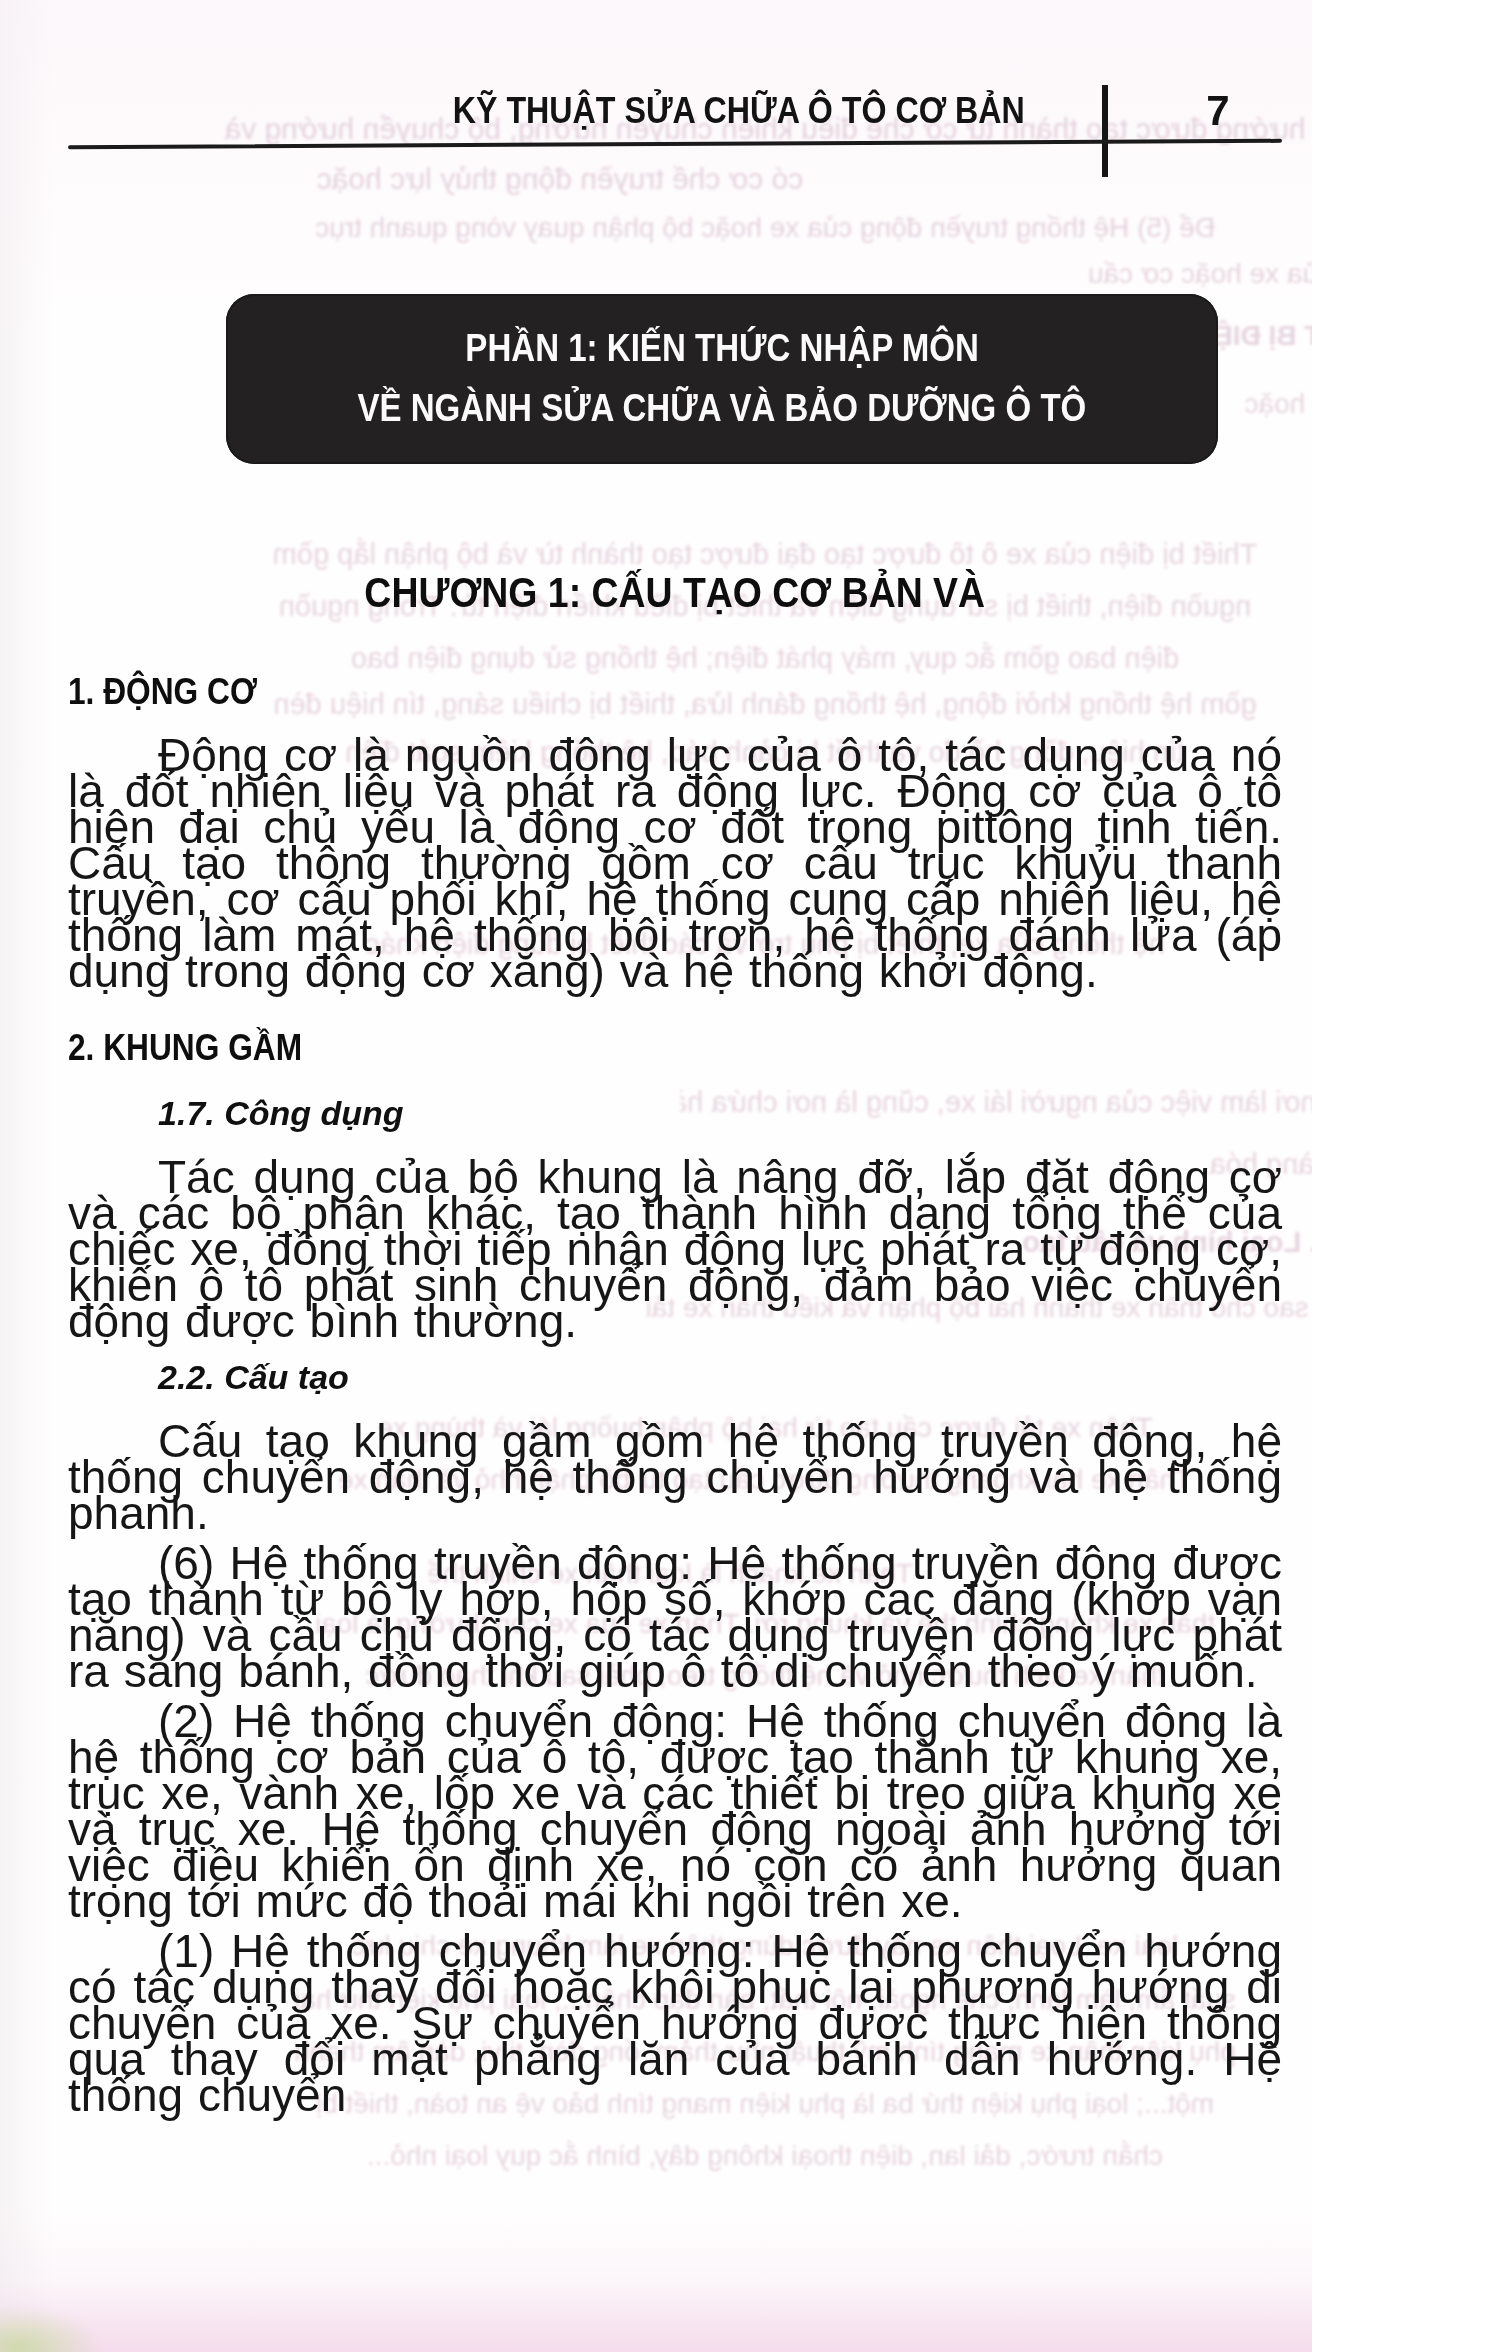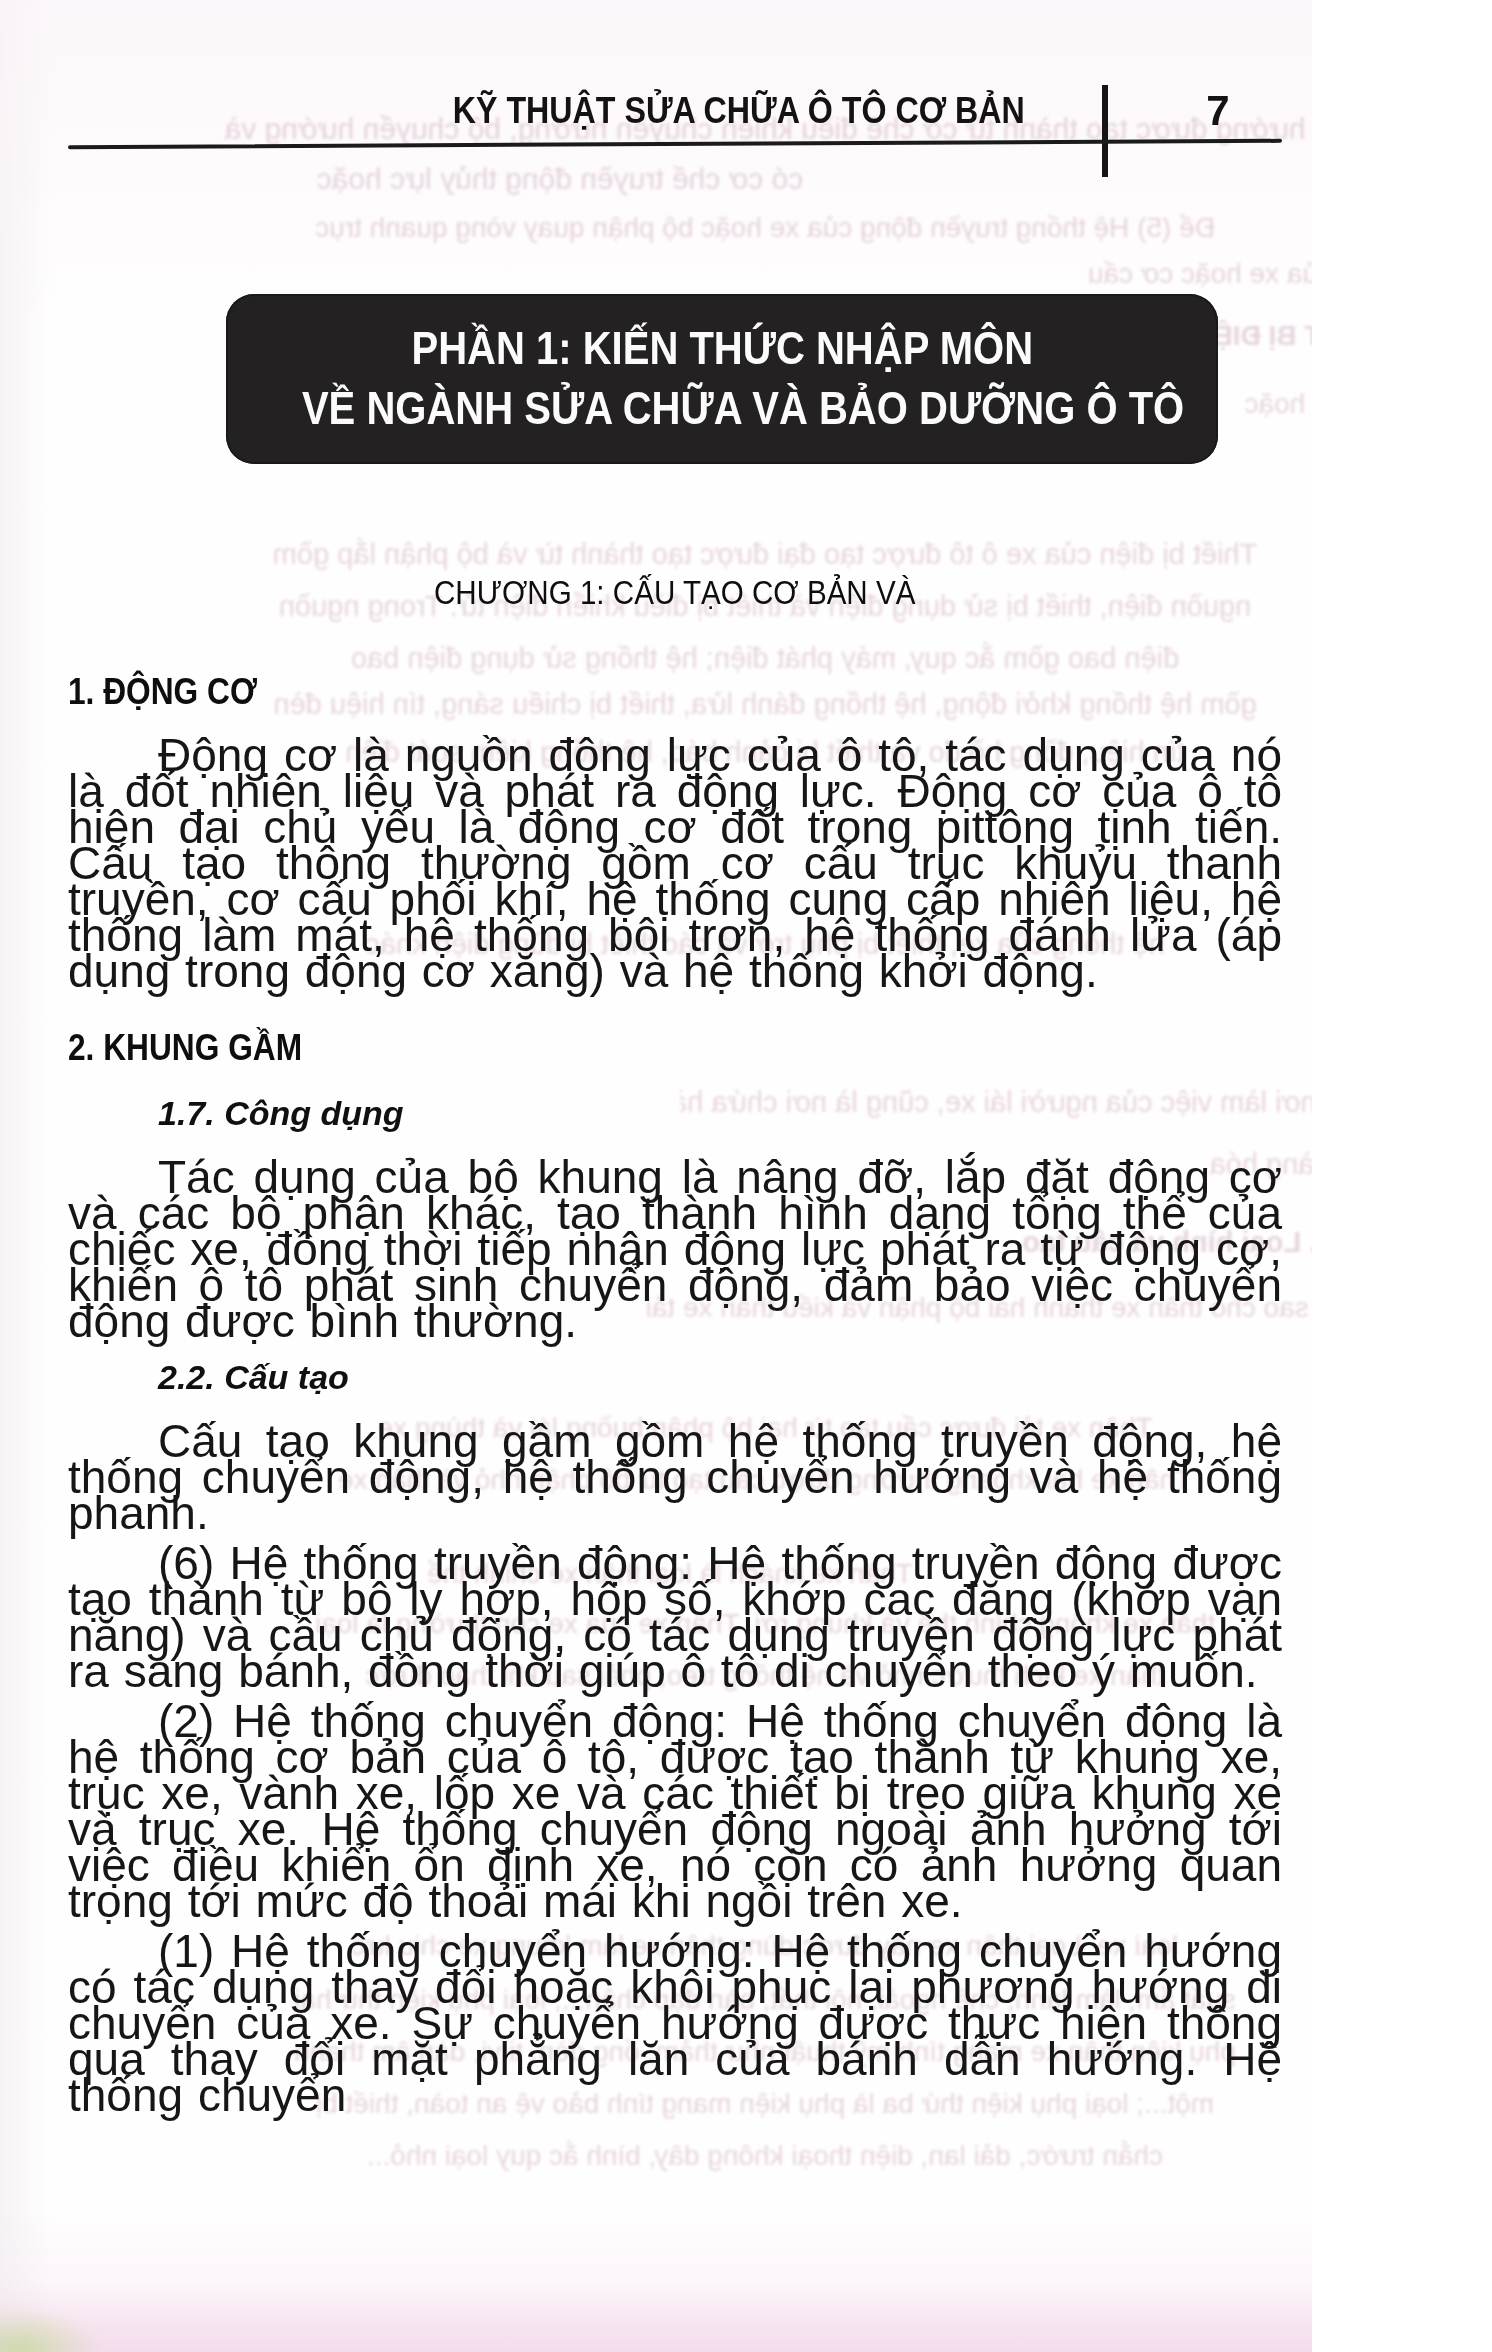--- a/index.html
+++ b/index.html
@@ -67,26 +67,26 @@
     transform:rotate(-0.3deg);border-radius:2px;
   }
   
   .banner{
     width:972px;margin:148px 0 0 158px;
     background:#232122;border-radius:28px;
     padding:24px 10px 26px 10px;
     text-align:center;color:#fbfbfb;
     box-shadow:0 0 0 2px #1a1a1a inset;
   }
-  .banner .bl{display:block;font-weight:bold;font-size:46px;line-height:60px;white-space:nowrap;}
+  .banner .bl{display:block;font-weight:bold;font-size:38px;line-height:60px;white-space:nowrap;}
   
   .chapter{
     margin-top:100px;text-align:center;color:#0e0e0e;
   }
-  .chapter .cl{display:block;font-weight:normal;font-size:34px;line-height:57px;white-space:nowrap;}
+  .chapter .cl{display:block;font-weight:bold;font-size:43px;line-height:57px;white-space:nowrap;}
   
   .sec-h{
     margin:50px 0 0 0;
     font-weight:bold;font-size:36px;line-height:42px;color:#0e0e0e;
     white-space:nowrap;
   }
   .sub-h{
     margin:22px 0 0 90px;
     font-weight:bold;font-style:italic;font-size:34px;line-height:44px;color:#101010;
     white-space:nowrap;

